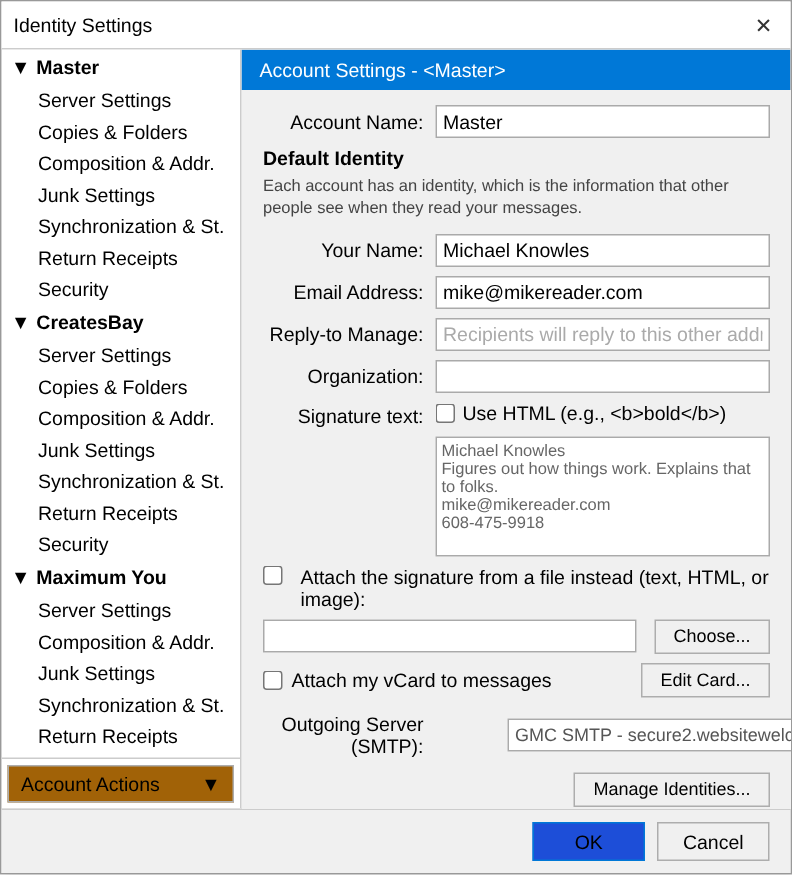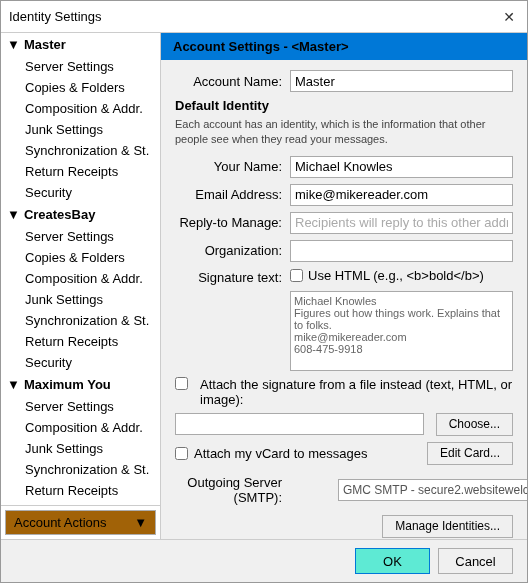--- a/index.html
+++ b/index.html
@@ -86,24 +86,24 @@
     
     .main-panel {
       flex: 1;
       display: flex;
       flex-direction: column;
       overflow: hidden;
     }
 
     .panel-header {
       background: #0078d7;
-      color: #000000;
+      color: #ffffff;
       padding: 6px 12px;
       font-size: 13px;
-      font-weight: bold;
+      font-weight: normal;
     }
 
     .panel-content {
       flex: 1;
       padding: 10px 14px;
       overflow-y: auto;
       background: #f0f0f0;
     }
 
     .form-row {
@@ -250,21 +250,21 @@
       background: #f0f0f0;
       padding: 8px 14px;
       display: flex;
       justify-content: flex-end;
       gap: 8px;
     }
     .btn-ok {
       height: 26px;
       width: 75px;
       border: 1px solid #0078d7;
-      background: #5eead4;
+      background: #1d4ed8;
       cursor: pointer;
       font-size: 13px;
     }
     .btn-cancel {
       height: 26px;
       width: 75px;
       border: 1px solid #adadad;
       background: #f0f0f0;
       cursor: pointer;
       font-size: 13px;

